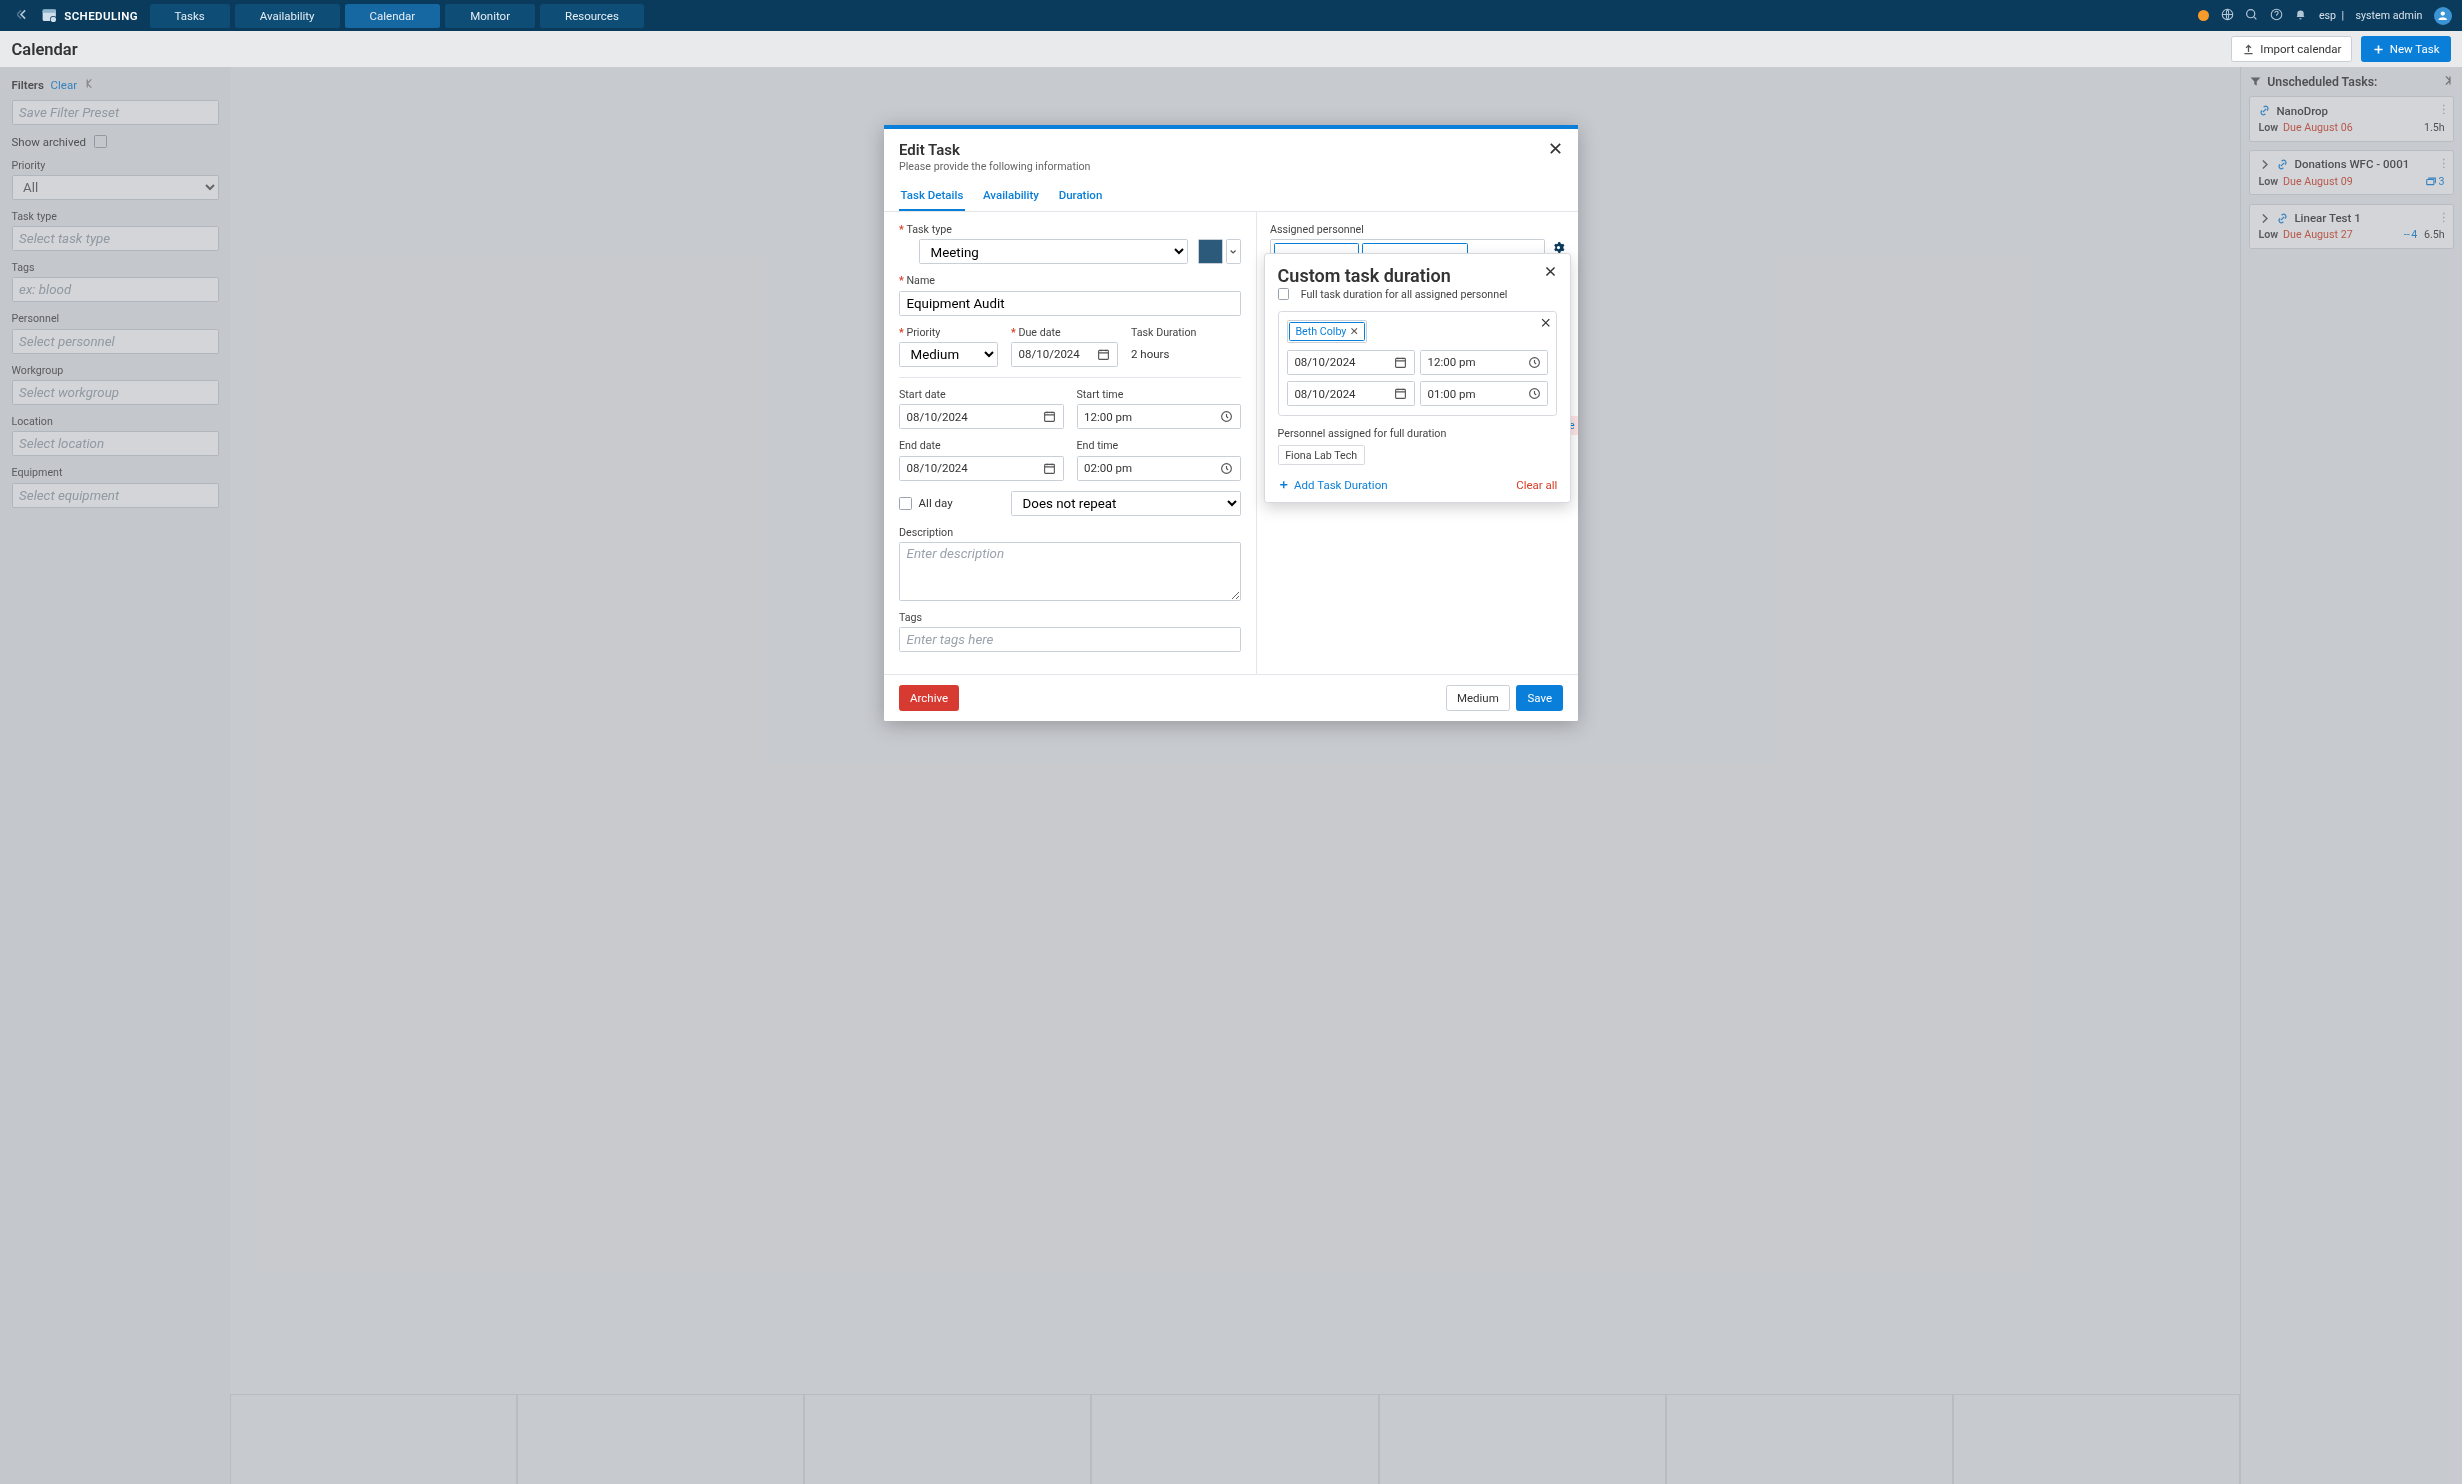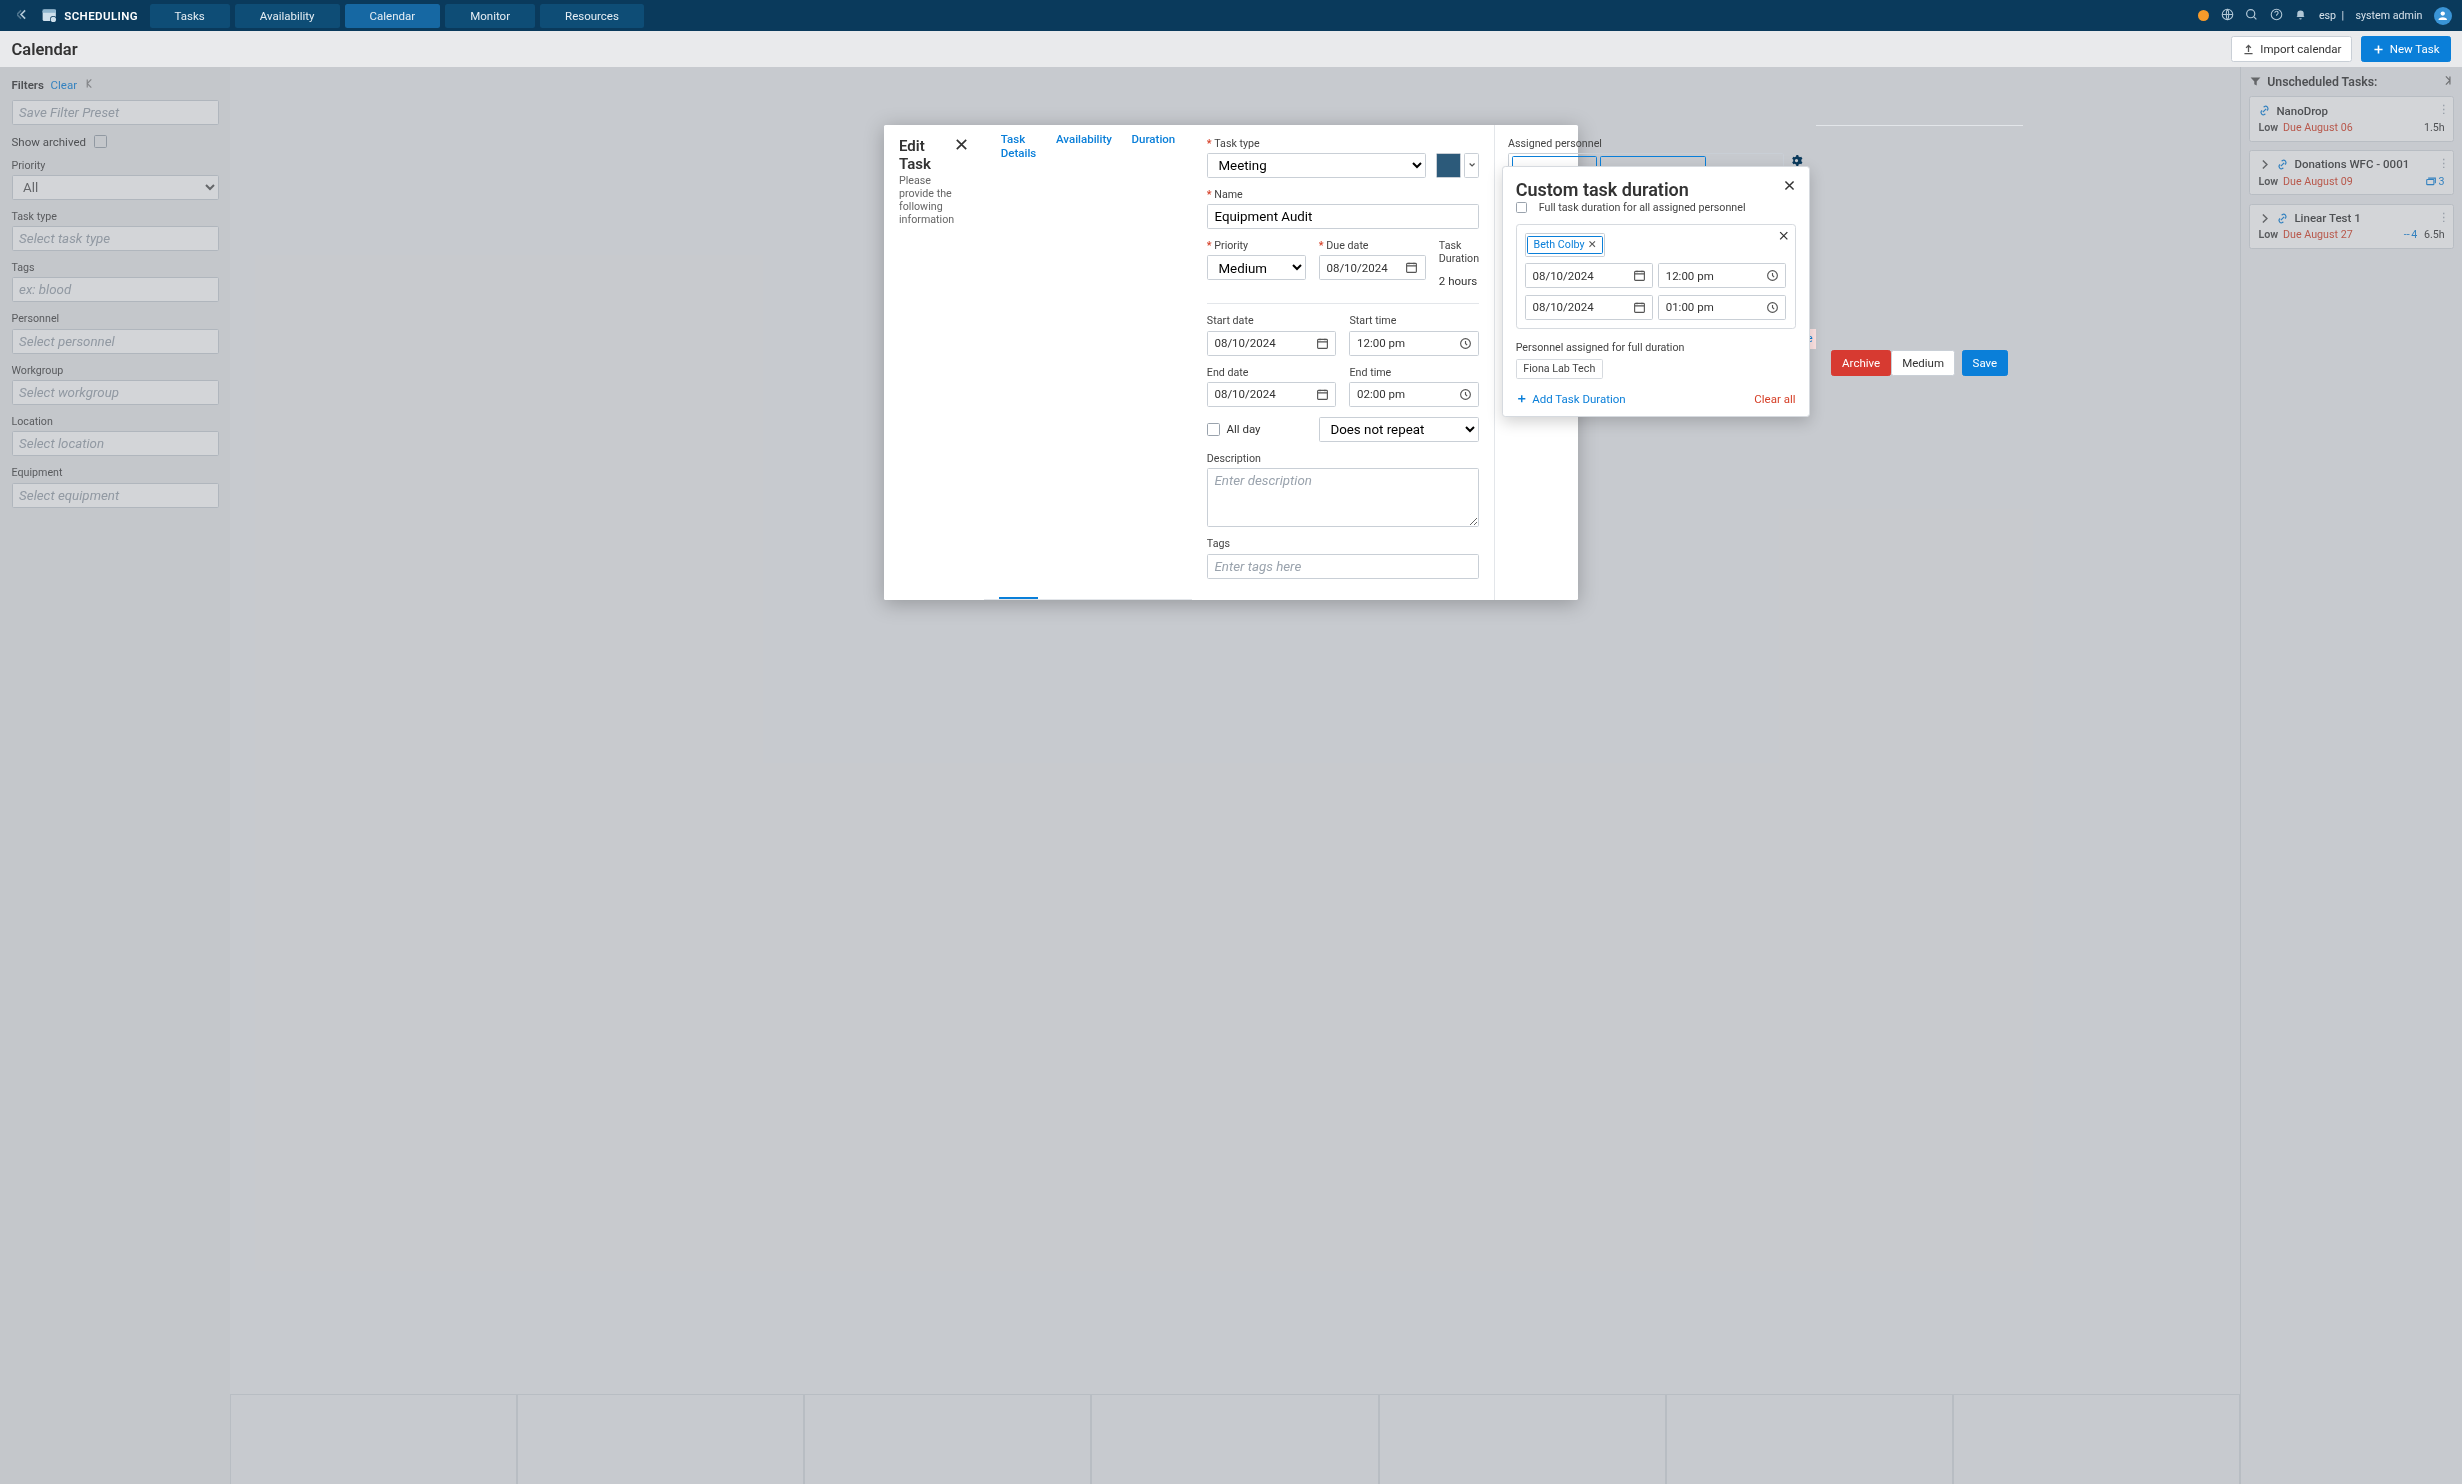--- a/index.html
+++ b/index.html
@@ -55,21 +55,21 @@
 .sidepanel .card .cname { font-weight:500; display:flex; align-items:center; gap:5px; }
 .sidepanel .card .row2 { display:flex; align-items:center; margin-top:3.3px; font-size:10.7px; }
 .sidepanel .card .pri { color:#444; font-weight:600; margin-right:5px; }
 .sidepanel .card .due { color:#d64028; }
 .sidepanel .card .hrs { margin-left:auto; color:#333; }
 .sidepanel .card .more { position:absolute; top:5px; right:3.3px; color:#9aa3ad; cursor:pointer; }
 .sidepanel .card .count { display:inline-flex; align-items:center; gap:1.6px; color:#0a7fd9; font-size:10.7px; }
 
 
 .overlay { position:absolute; inset:0; background:rgba(130,136,142,.35); display:flex; align-items:flex-start; justify-content:center; }
-.modal { width: 694px; background:#fff; border-radius:1.6px; margin-top:58px; box-shadow:0 3.3px 20px rgba(0,0,0,.25); display:flex; flex-direction:row; overflow:visible; position:relative; }
+.modal { width: 694px; background:#fff; border-radius:1.6px; margin-top:58px; box-shadow:0 3.3px 20px rgba(0,0,0,.25); display:flex; flex-direction:column; overflow:visible; position:relative; }
 .modal .accent { height:4.1px; background:#0a7fd9; }
 .modal .mhead { padding:11.5px 15px 8.2px; display:flex; }
 .modal .mhead .titles .t1 { font-size:15px; font-weight:600; }
 .modal .mhead .titles .t2 { font-size:10.7px; color:#666; margin-top:1.6px; }
 .modal .mhead .close { margin-left:auto; cursor:pointer; color:#555; }
 .modal .tabs { display:flex; gap:16.5px; border-bottom:0.8px solid #e3e6ea; padding:0 15px; }
 .modal .tabs .tab { padding:6.6px 1.6px; color:#0a7fd9; cursor:pointer; border-bottom:2.5px solid transparent; font-weight:500; }
 .modal .tabs .tab.active { border-bottom-color:#0a7fd9; }
 .modal .body { display:flex; }
 .modal .colL { flex:1; padding:11.5px 15px; border-right:0.8px solid #e3e6ea; }
@@ -324,21 +324,21 @@
         <div class="tab">Availability</div>
         <div class="tab">Duration</div>
       </div>
 
       <div class="body">
 
         <div class="colL">
 
           <div class="fgroup">
             <span class="fld-label req">Task type</span>
-            <div style="display:flex;gap:10px;">
+            <div style="display:flex;gap:10px;margin-left:20px;">
               <select class="control" style="flex:1"><option>Meeting</option></select>
               <div class="color-combo">
                 <div class="swatch"></div>
                 <div class="swatch-dd">
                     <svg width="8.2" height="8.2" viewBox="0 0 10 10" stroke="#555" stroke-width="1.5" fill="none">
                       <path d="M2 3l3 3 3-3"></path>
                     </svg>
                   </div>
               </div>
             </div>

